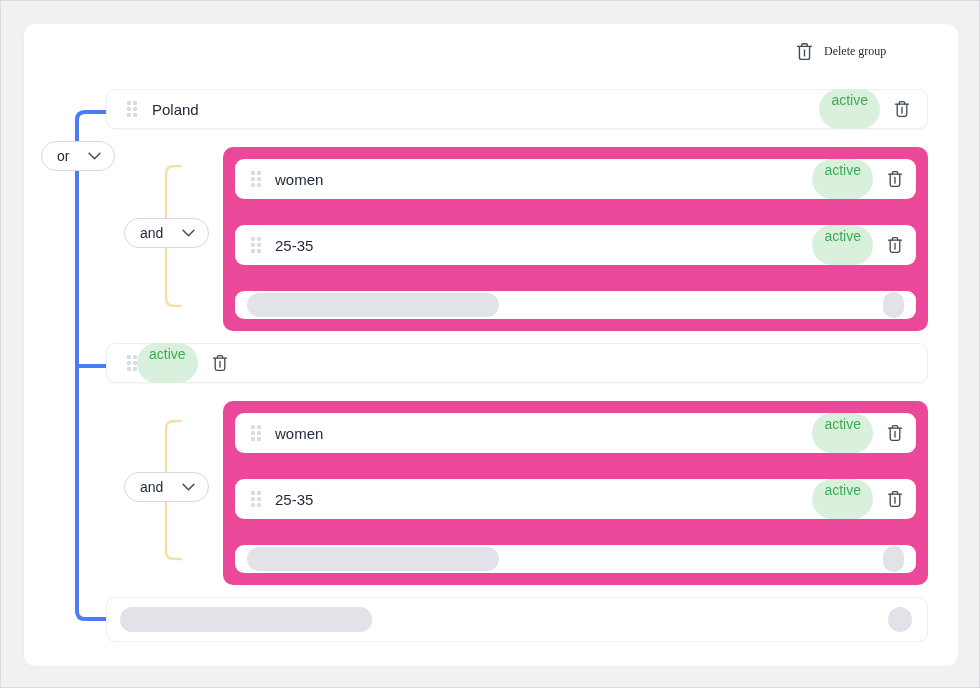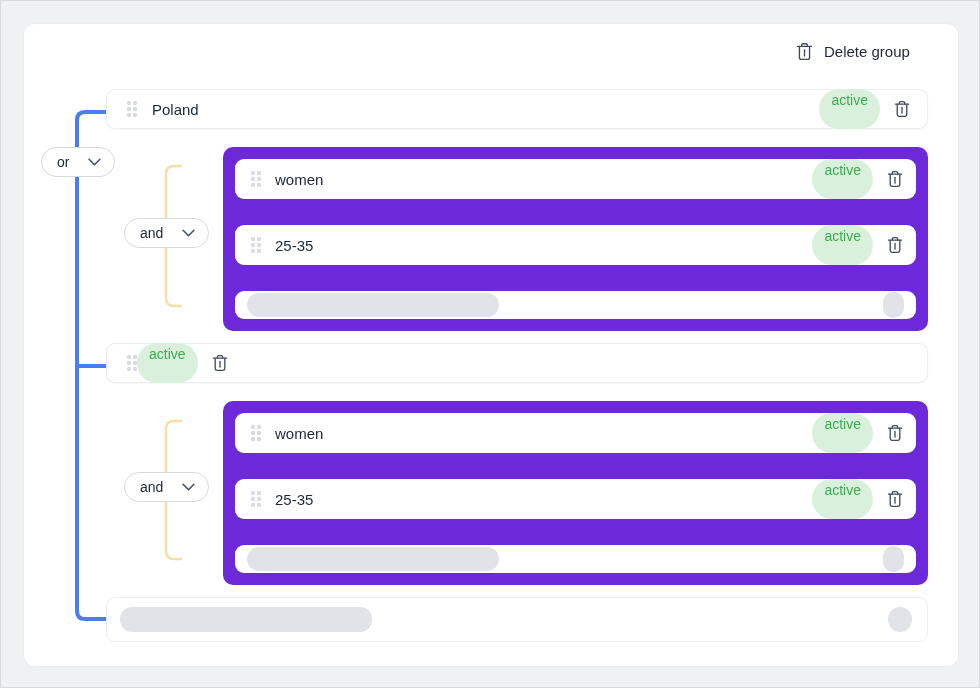--- a/index.html
+++ b/index.html
@@ -6,47 +6,47 @@
   html,body { width:980px; height:688px; }
   body { font-family:"Liberation Sans", sans-serif; background:#f0f1f3; }
   .screen { position:relative; width:980px; height:688px; background:#f0f1f3; border:1px solid #d8dade; overflow:hidden; }
   .card { position:absolute; left:22px; top:22px; width:936px; height:644px; background:#ffffff; border:1px solid #ebedf0; border-radius:12px; }
 
   
   .connectors { position:absolute; left:0; top:0; width:980px; height:688px; pointer-events:none; z-index:1; }
 
   
   .delete-group { position:absolute; left:795px; top:41px; display:flex; align-items:center; gap:11px; cursor:pointer; z-index:2; }
-  .delete-group span { font-size:15px; color:#1d2737; }
+  .delete-group span { font-size:12px; color:#1d2737;font-family:Liberation Serif, serif; }
 
   
   .group-row { position:absolute; left:105px; width:822px; height:40px; background:#fff; border:1px solid #eceef2; border-radius:9px; box-shadow:0 1px 2px rgba(20,30,50,0.04); display:flex; align-items:center; padding:0 17px 0 20px; z-index:2; }
   #group-row-0 { top:88px; } #group-row-1 { top:342px; }
   .group-row .label { margin-left:15px; font-size:15px; color:#1d2737; flex:1; }
 
   
-  .panel { position:absolute; left:222px; width:705px; height:184px; background:#6d28d9; border-radius:10px; padding:12px; display:flex; flex-direction:column; gap:26px; z-index:2;justify-content:flex-end; }
+  .panel { position:absolute; left:222px; width:705px; height:184px; background:#ec4899; border-radius:10px; padding:12px; display:flex; flex-direction:column; gap:26px; z-index:2;justify-content:flex-end; }
   #panel-0 { top:146px; } #panel-1 { top:400px; }
   .cond-row { height:44px; background:#fff; border-radius:9px; display:flex; align-items:center; padding:0 13px 0 16px; }
   .cond-row .label { margin-left:14px; font-size:15px; color:#1d2737; flex:1; }
 
   
   .sk-row { justify-content:space-between; padding:0 12px 0 12px; }
   .sk-bar { width:252px; height:24px; border-radius:12px; background:#e1e3e9; }
   .sk-pill { width:21px; height:26px; border-radius:10px; background:#e1e3e9; }
 
   
   .bottom-row { position:absolute; left:105px; top:596px; width:822px; height:45px; background:#fff; border:1px solid #eceef2; border-radius:9px; display:flex; align-items:center; justify-content:space-between; padding:0 15px 0 13px; z-index:2; }
   .bottom-row .sk-bar { width:252px; height:25px; }
   .bottom-row .sk-pill { width:24px; height:25px; border-radius:12px; }
 
   
   .op-pill { position:absolute; height:30px; background:#fff; border:1px solid #d6d9de; border-radius:15px; display:flex; align-items:center; justify-content:space-between; padding:0 13px 0 15px; cursor:pointer; z-index:3; }
   .op-pill span { font-size:14px; color:#1d2737; }
-  #or-pill { left:40px; top:146px; width:74px; }
+  #or-pill { left:40px; top:140px; width:74px; }
   #and-pill-0 { left:123px; top:217px; width:85px; }
   #and-pill-1 { left:123px; top:471px; width:85px; }
 
   
   .badge { font-size:14px; color:#3caa50; background:#d9f1dc; border-radius:999px; padding:3px 12px 20px; line-height:17px; margin-right:14px; }
 
   
   .drag-handle { display:grid; grid-template-columns:4px 4px; grid-auto-rows:4px; gap:2px; cursor:grab; }
   .drag-handle i { background:#dadce4; border-radius:1px; }
 

